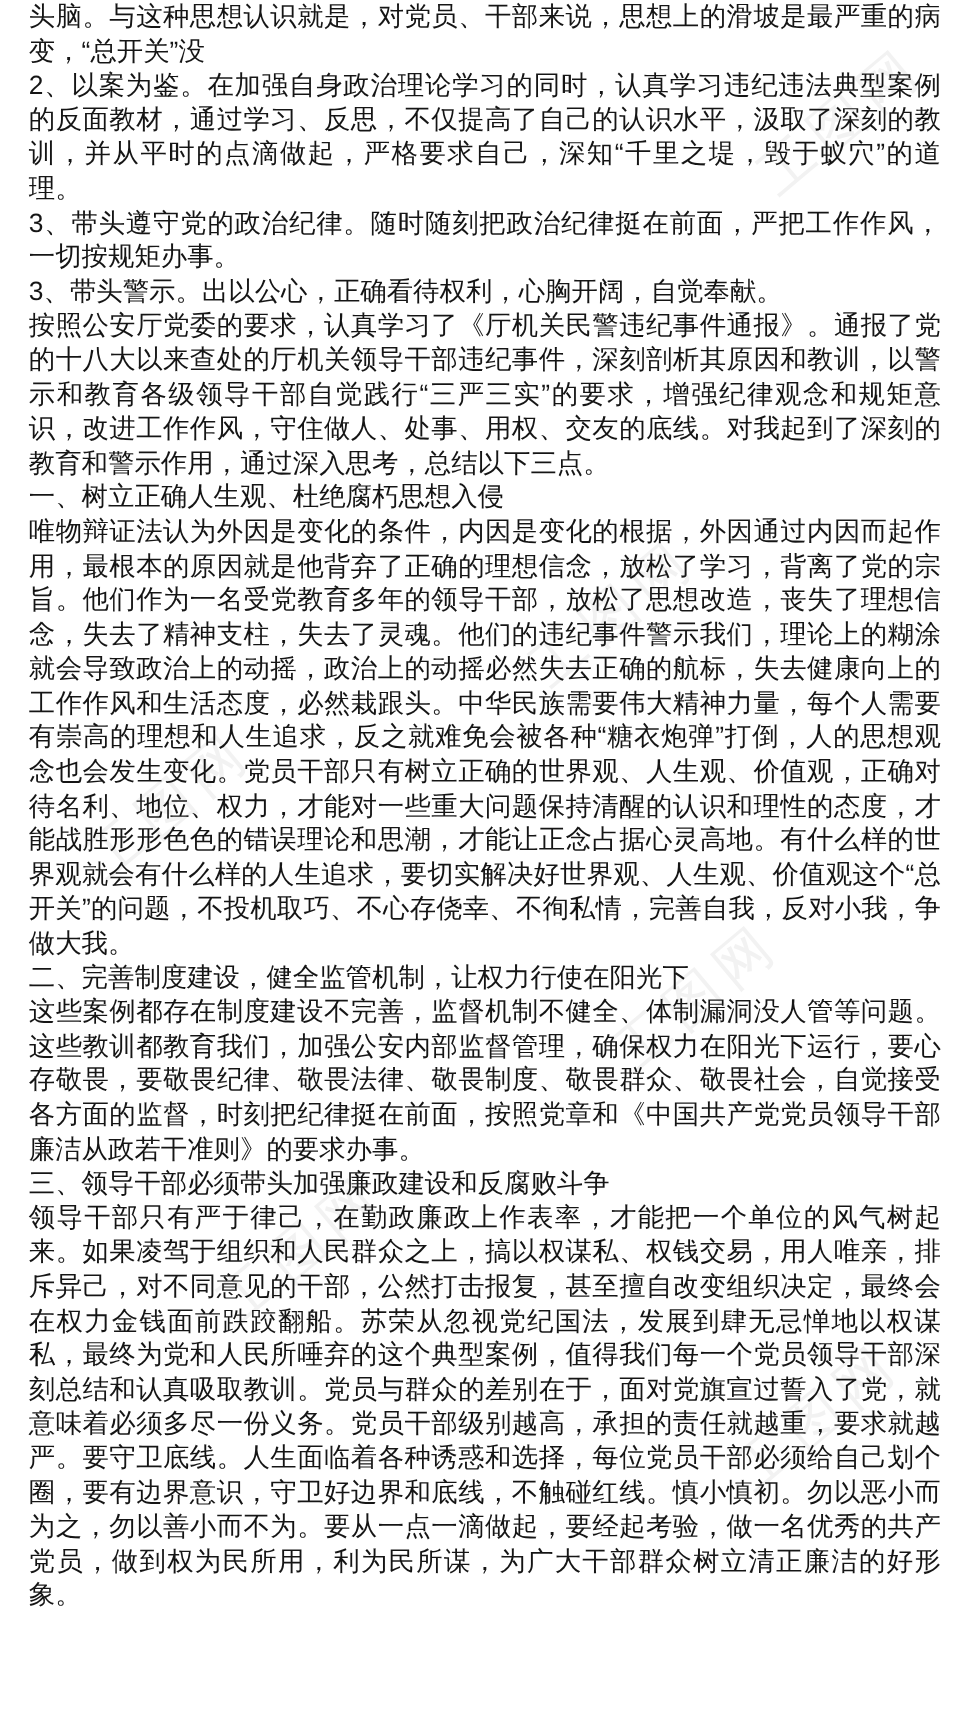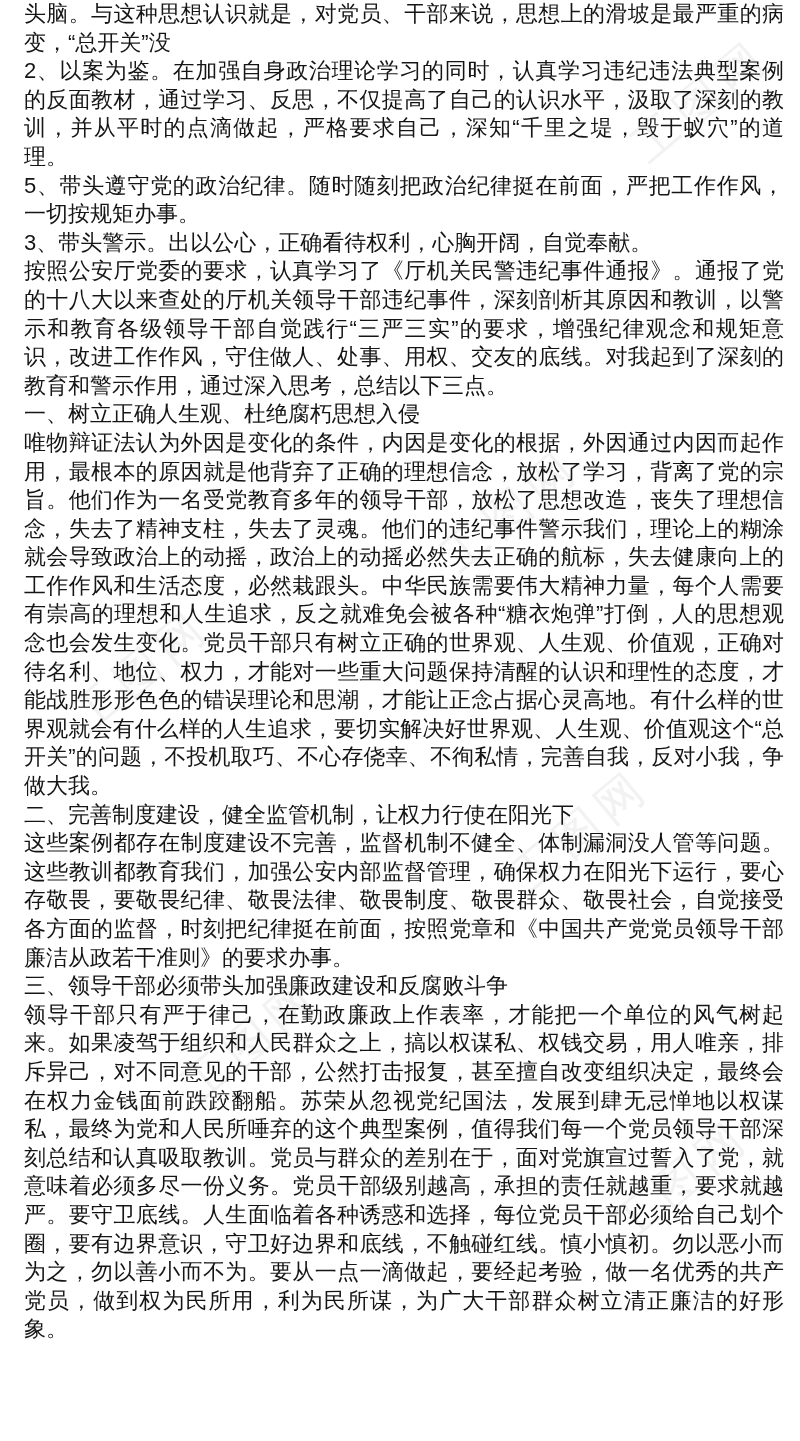--- a/index.html
+++ b/index.html
@@ -52,21 +52,21 @@
     <span class="wm w4">工图网</span>
     <span class="wm w5">工图网</span>
     <span class="wm w6">工图网</span>
   </div>
 
   <div class="content">
 
     <p class="clipped-top">头脑。与这种思想认识就是，对党员、干部来说，思想上的滑坡是最严重的病变，“总开关”没</p>
 
     <p>2、以案为鉴。在加强自身政治理论学习的同时，认真学习违纪违法典型案例的反面教材，通过学习、反思，不仅提高了自己的认识水平，汲取了深刻的教训，并从平时的点滴做起，严格要求自己，深知“千里之堤，毁于蚁穴”的道理。</p>
-    <p>5、带头遵守党的政治纪律。随时随刻把政治纪律挺在前面，严把工作作风，一切按规矩办事。</p>
+    <p>3、带头遵守党的政治纪律。随时随刻把政治纪律挺在前面，严把工作作风，一切按规矩办事。</p>
     <p>3、带头警示。出以公心，正确看待权利，心胸开阔，自觉奉献。</p>
     <p>按照公安厅党委的要求，认真学习了《厅机关民警违纪事件通报》。通报了党的十八大以来查处的厅机关领导干部违纪事件，深刻剖析其原因和教训，以警示和教育各级领导干部自觉践行“三严三实”的要求，增强纪律观念和规矩意识，改进工作作风，守住做人、处事、用权、交友的底线。对我起到了深刻的教育和警示作用，通过深入思考，总结以下三点。</p>
     <p>一、树立正确人生观、杜绝腐朽思想入侵</p>
     <p>唯物辩证法认为外因是变化的条件，内因是变化的根据，外因通过内因而起作用，最根本的原因就是他背弃了正确的理想信念，放松了学习，背离了党的宗旨。他们作为一名受党教育多年的领导干部，放松了思想改造，丧失了理想信念，失去了精神支柱，失去了灵魂。他们的违纪事件警示我们，理论上的糊涂就会导致政治上的动摇，政治上的动摇必然失去正确的航标，失去健康向上的工作作风和生活态度，必然栽跟头。中华民族需要伟大精神力量，每个人需要有崇高的理想和人生追求，反之就难免会被各种“糖衣炮弹”打倒，人的思想观念也会发生变化。党员干部只有树立正确的世界观、人生观、价值观，正确对待名利、地位、权力，才能对一些重大问题保持清醒的认识和理性的态度，才能战胜形形色色的错误理论和思潮，才能让正念占据心灵高地。有什么样的世界观就会有什么样的人生追求，要切实解决好世界观、人生观、价值观这个“总开关”的问题，不投机取巧、不心存侥幸、不徇私情，完善自我，反对小我，争做大我。</p>
     <p>二、完善制度建设，健全监管机制，让权力行使在阳光下</p>
     <p>这些案例都存在制度建设不完善，监督机制不健全、体制漏洞没人管等问题。这些教训都教育我们，加强公安内部监督管理，确保权力在阳光下运行，要心存敬畏，要敬畏纪律、敬畏法律、敬畏制度、敬畏群众、敬畏社会，自觉接受各方面的监督，时刻把纪律挺在前面，按照党章和《中国共产党党员领导干部廉洁从政若干准则》的要求办事。</p>
     <p>三、领导干部必须带头加强廉政建设和反腐败斗争</p>
     <p>领导干部只有严于律己，在勤政廉政上作表率，才能把一个单位的风气树起来。如果凌驾于组织和人民群众之上，搞以权谋私、权钱交易，用人唯亲，排斥异己，对不同意见的干部，公然打击报复，甚至擅自改变组织决定，最终会在权力金钱面前跌跤翻船。苏荣从忽视党纪国法，发展到肆无忌惮地以权谋私，最终为党和人民所唾弃的这个典型案例，值得我们每一个党员领导干部深刻总结和认真吸取教训。党员与群众的差别在于，面对党旗宣过誓入了党，就意味着必须多尽一份义务。党员干部级别越高，承担的责任就越重，要求就越严。要守卫底线。人生面临着各种诱惑和选择，每位党员干部必须给自己划个圈，要有边界意识，守卫好边界和底线，不触碰红线。慎小慎初。勿以恶小而为之，勿以善小而不为。要从一点一滴做起，要经起考验，做一名优秀的共产党员，做到权为民所用，利为民所谋，为广大干部群众树立清正廉洁的好形象。</p>
 
   </div>

